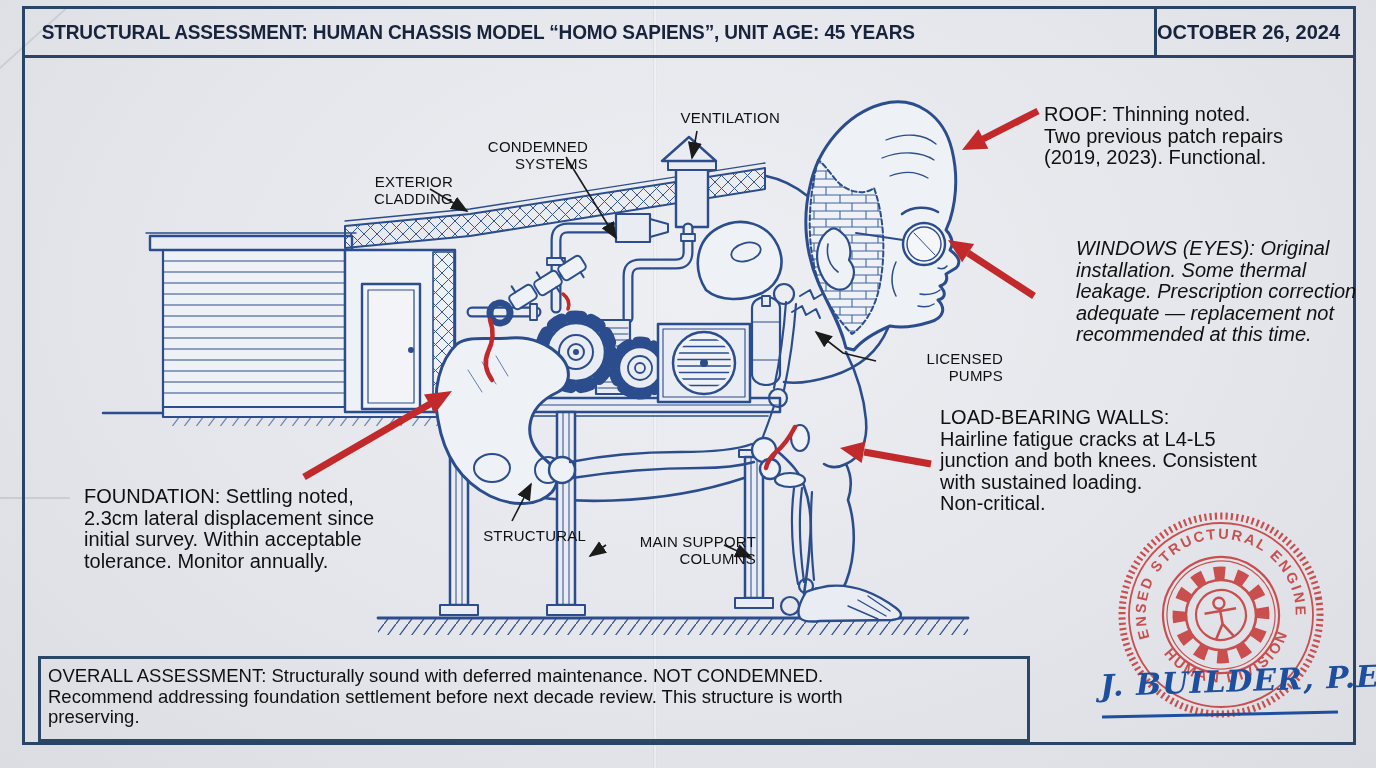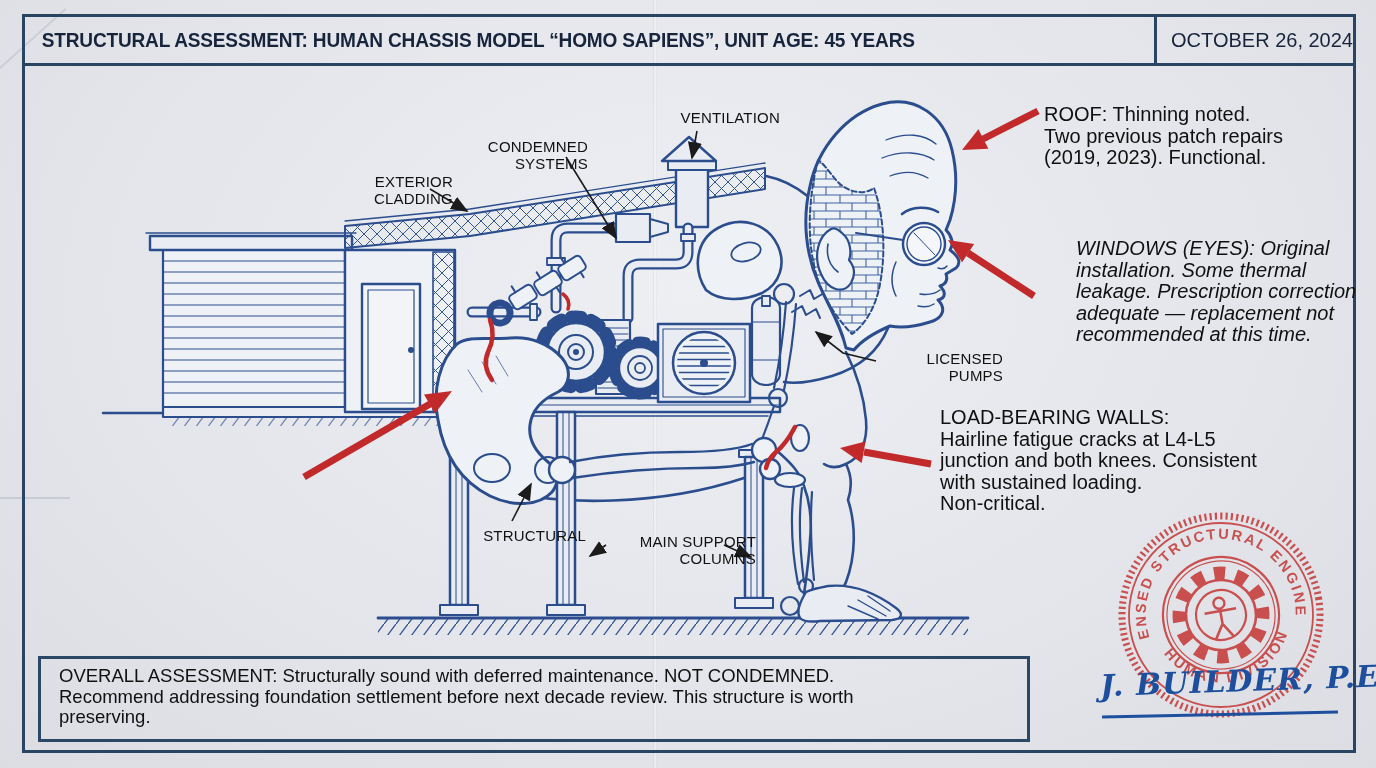--- a/index.html
+++ b/index.html
@@ -4,34 +4,34 @@
 <style>
   html,body{margin:0;padding:0;background:#caccd2;}
   .page{position:relative;width:1376px;height:768px;overflow:hidden;
     font-family:"Liberation Sans",sans-serif;
     background:radial-gradient(ellipse at 50% 38%,#edeff3 0%,#e4e6eb 55%,#dbdde3 100%);}
   .crease{position:absolute;pointer-events:none;}
   .crease-v{left:653px;top:0;width:4px;height:768px;
     background:linear-gradient(90deg,rgba(140,148,165,.20),rgba(255,255,255,.55),rgba(140,148,165,.10));}
   .crease-h{left:0;top:497px;width:70px;height:2px;background:rgba(140,148,162,.28);}
   .crease-d{left:-18px;top:40px;width:96px;height:2px;background:rgba(140,148,162,.25);transform:rotate(-42deg);}
-  .frame{position:absolute;left:22px;top:14px;width:1334px;height:739px;
+  .frame{position:absolute;left:22px;top:6px;width:1334px;height:739px;
     border:3px solid #2a4564;box-sizing:border-box;}
   .header{display:flex;height:46px;border-bottom:3px solid #2a4564;align-items:stretch;}
   .title{flex:1;line-height:46px;padding-left:18px;font-weight:bold;font-size:20.5px;
     color:#17243c;letter-spacing:-.2px;transform:scaleX(.93);transform-origin:left center;white-space:nowrap;}
-  .datebox{width:196px;border-left:3px solid #2a4564;text-align:right;line-height:46px;
-    font-weight:normal;font-size:20px;color:#17243c;}
+  .datebox{width:196px;border-left:3px solid #2a4564;text-align:left;line-height:46px;
+    font-weight:bold;font-size:20px;color:#17243c;}
   .art{position:absolute;left:0;top:0;pointer-events:none;}
   .dlabel{position:absolute;font-size:15px;line-height:17px;color:#111;text-align:right;
     white-space:pre-line;letter-spacing:.2px;}
   .dlabel.left{text-align:right;}
   .note{position:absolute;font-size:20px;line-height:21.6px;color:#101010;white-space:pre-line;}
   .footer-box{position:absolute;left:38px;top:656px;width:992px;height:86px;box-sizing:border-box;
-    border:3px solid #2b4766;padding:7px 18px;font-size:18.5px;line-height:20.5px;color:#101010;
+    border:3px solid #2b4766;padding:7px 7px;font-size:18.5px;line-height:20.5px;color:#101010;
     white-space:pre-line;}
   .stamp{position:absolute;left:1106px;top:500px;opacity:.92;}
   .sig{position:absolute;left:1100px;top:664px;width:240px;text-align:center;
     font-family:"DejaVu Serif",serif;font-style:italic;font-weight:bold;font-size:30px;
     color:#1d4f9e;transform:rotate(-2deg);letter-spacing:1px;white-space:nowrap;}
   .sig-line{position:absolute;left:1102px;top:713px;width:236px;height:2.5px;background:#1d4f9e;
     transform:rotate(-1.2deg);}
 </style>
 </head>
 <body>
@@ -303,20 +303,24 @@
   <div class="note" style="left:1076px;top:238px;width:310px;font-style:italic;">WINDOWS (EYES): Original
 installation. Some thermal
 leakage. Prescription correction
 adequate — replacement not
 recommended at this time.</div>
   <div class="note" style="left:940px;top:407px;width:360px;">LOAD-BEARING WALLS:
 Hairline fatigue cracks at L4-L5
 junction and both knees. Consistent
 with sustained loading.
 Non-critical.</div>
+  <div class="note" style="left:84px;top:486px;width:330px;">FOUNDATION: Settling noted,
+2.3cm lateral displacement since
+initial survey. Within acceptable
+tolerance. Monitor annually.</div>
 
   <div class="footer-box">OVERALL ASSESSMENT: Structurally sound with deferred maintenance. NOT CONDEMNED.
 Recommend addressing foundation settlement before next decade review. This structure is worth
 preserving.</div>
 
   <svg class="stamp" width="230" height="230" viewBox="-115 -115 230 230">
     <g transform="rotate(-10)" stroke="#c84343" fill="none">
       <circle r="99" stroke-width="7" stroke-dasharray="2.2 3.1"></circle>
       <circle r="92" stroke-width="1.8"></circle>
       <circle r="58" stroke-width="2.2"></circle>

